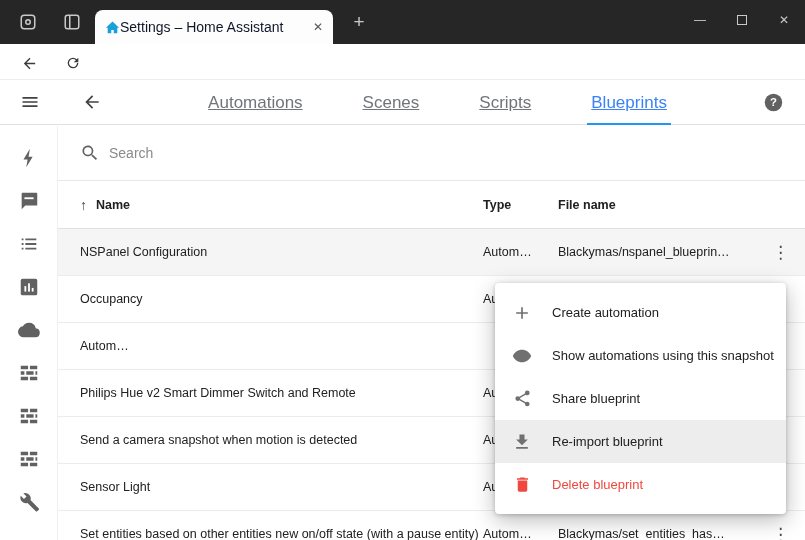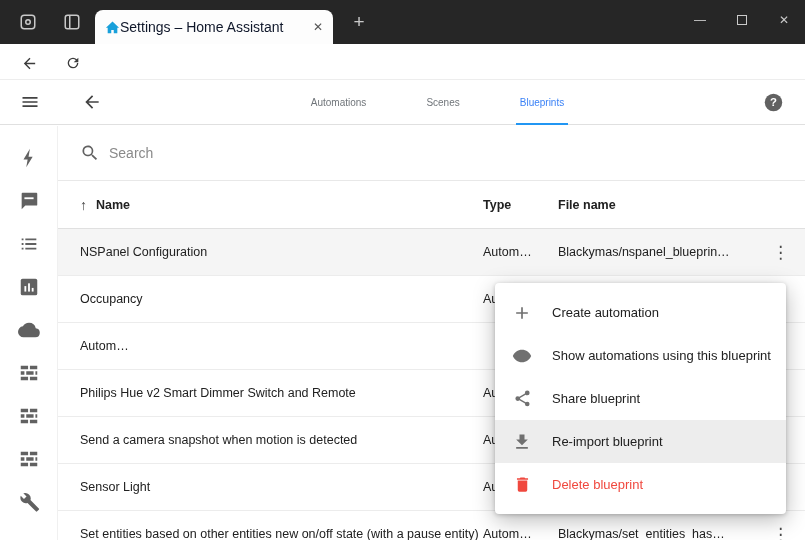--- a/index.html
+++ b/index.html
@@ -36,22 +36,22 @@
   .green-dot { position:absolute; right:3px; bottom:4px; width:7px; height:7px; border-radius:50%; background:#23a33f; border:1px solid #fff; }
   .avatar { width:24px; height:24px; border-radius:50%;
             background:radial-gradient(circle at 50% 35%, #e8c39a 0 40%, #8a5f3c 41% 70%, #45607a 71%); cursor:pointer; }
 
   
   .ha-header { position:absolute; left:0; top:80px; width:805px; height:45px; background:#fff;
                border-bottom:1px solid #e0e0e0; z-index:2; }
   .ha-hbtn { position:absolute; top:10px; width:24px; height:24px; color:#424242; display:grid; place-items:center; cursor:pointer; }
   .ha-tabs { position:absolute; left:170px; right:100px; top:0; height:45px; display:flex;
              justify-content:center; gap:52px; }
-  .ha-tab { display:flex; align-items:center; padding:0 4px; font-size:10px; font-weight:500;
-            color:#70757a; position:relative; cursor:pointer; white-space:nowrap; }
+  .ha-tab { display:flex; align-items:center; padding:0 4px; font-size:17px; font-weight:500;
+            color:#70757a; position:relative; cursor:pointer; white-space:nowrap;text-decoration:underline; }
   .ha-tab.active { color:#3b82f6; }
   .ha-tab.active::after { content:""; position:absolute; left:0; right:0; bottom:0; height:2px; background:#2196f3; }
 
   
   .rail { position:absolute; left:0; top:126px; width:58px; bottom:0; background:#fff;
           border-right:1px solid #f0f0f0; display:flex; flex-direction:column; align-items:center;
           padding-top:20px; gap:19px; }
   .rail-icon { width:24px; height:24px; color:#616161; display:grid; place-items:center; cursor:pointer; }
 
   
@@ -198,20 +198,21 @@
         </svg>
     </div>
     <div class="ha-hbtn" style="left:80px">
       <svg width="20" height="20" viewBox="0 0 24 24" fill="currentColor">
           <path d="M20 11H7.8l5.6-5.6L12 4l-8 8 8 8 1.4-1.4L7.8 13H20v-2z"></path>
         </svg>
     </div>
     <nav class="ha-tabs">
       <span class="ha-tab">Automations</span>
       <span class="ha-tab">Scenes</span>
+      <span class="ha-tab">Scripts</span>
       <span class="ha-tab active">Blueprints</span>
     </nav>
     <div class="ha-hbtn" style="right:20px;left:auto">
       <svg width="21" height="21" viewBox="0 0 24 24">
           <circle cx="12" cy="12" r="10" fill="#616161"></circle>
           <text x="12" y="16.5" text-anchor="middle" font-size="13" font-weight="bold" fill="#fff" font-family="Liberation Sans, sans-serif">?</text>
         </svg>
     </div>
   </div>
 
@@ -338,21 +339,21 @@
           </svg>
       </span>
       <span>Create automation</span>
     </div>
     <div class="mi">
       <span class="mi-icon">
         <svg width="20" height="20" viewBox="0 0 24 24" fill="currentColor">
             <path d="M12 9a3 3 0 0 1 3 3 3 3 0 0 1-3 3 3 3 0 0 1-3-3 3 3 0 0 1 3-3m0-4.5c5 0 9.27 3.11 11 7.5-1.73 4.39-6 7.5-11 7.5S2.73 16.39 1 12c1.73-4.39 6-7.5 11-7.5z"></path>
           </svg>
       </span>
-      <span>Show automations using this blueprint</span>
+      <span>Show automations using this snapshot</span>
     </div>
     <div class="mi">
       <span class="mi-icon">
         <svg width="19" height="19" viewBox="0 0 24 24" fill="currentColor">
             <path d="M18 16.08c-.76 0-1.44.3-1.96.77L8.91 12.7c.05-.23.09-.46.09-.7s-.04-.47-.09-.7l7.05-4.11c.54.5 1.25.81 2.04.81a3 3 0 1 0-3-3c0 .24.04.47.09.7L8.04 9.81A2.98 2.98 0 0 0 6 9a3 3 0 0 0 0 6c.79 0 1.5-.31 2.04-.81l7.12 4.16c-.05.21-.08.43-.08.65a2.92 2.92 0 1 0 2.92-2.92z"></path>
           </svg>
       </span>
       <span>Share blueprint</span>
     </div>
     <div class="mi hl">

